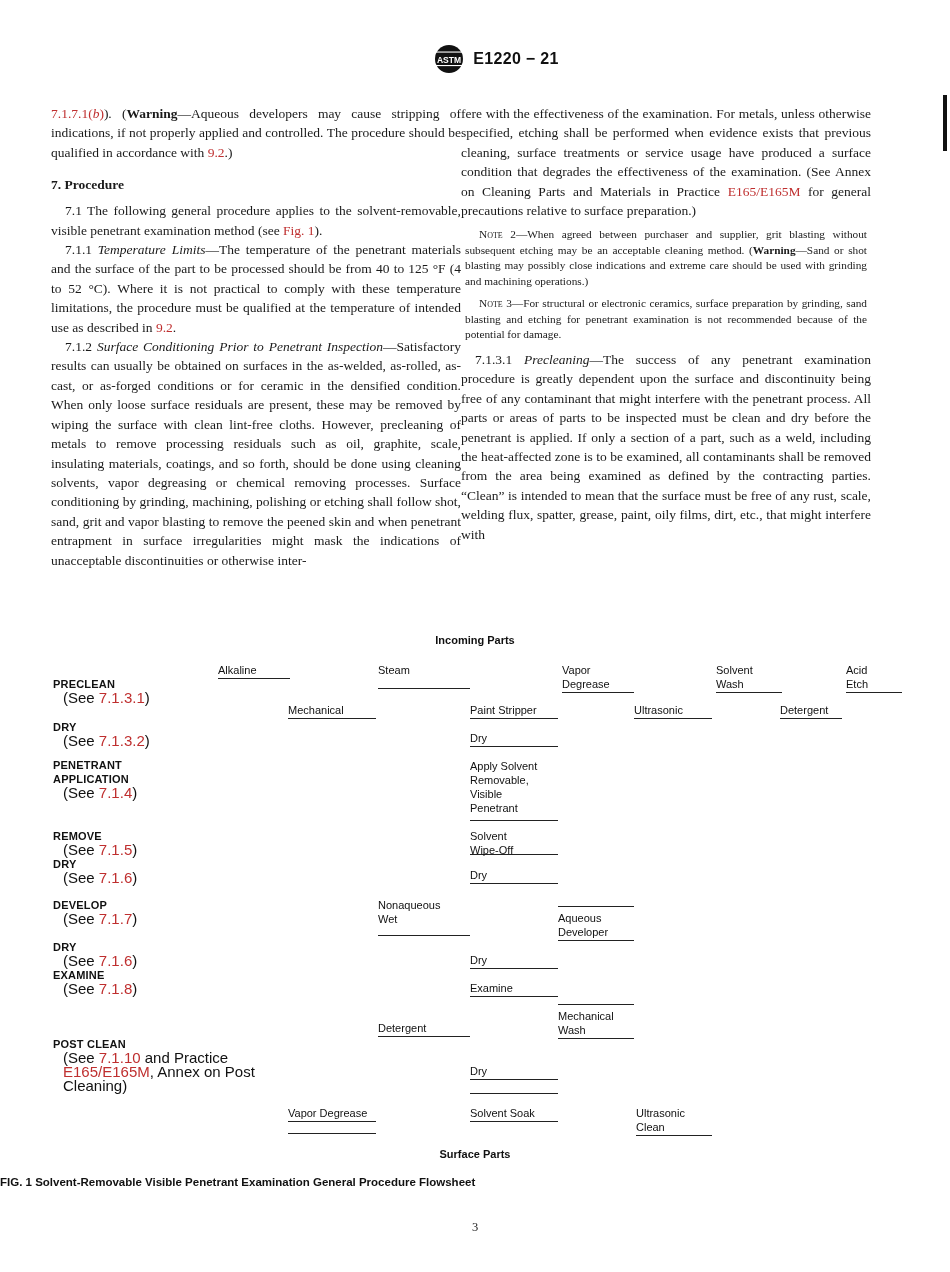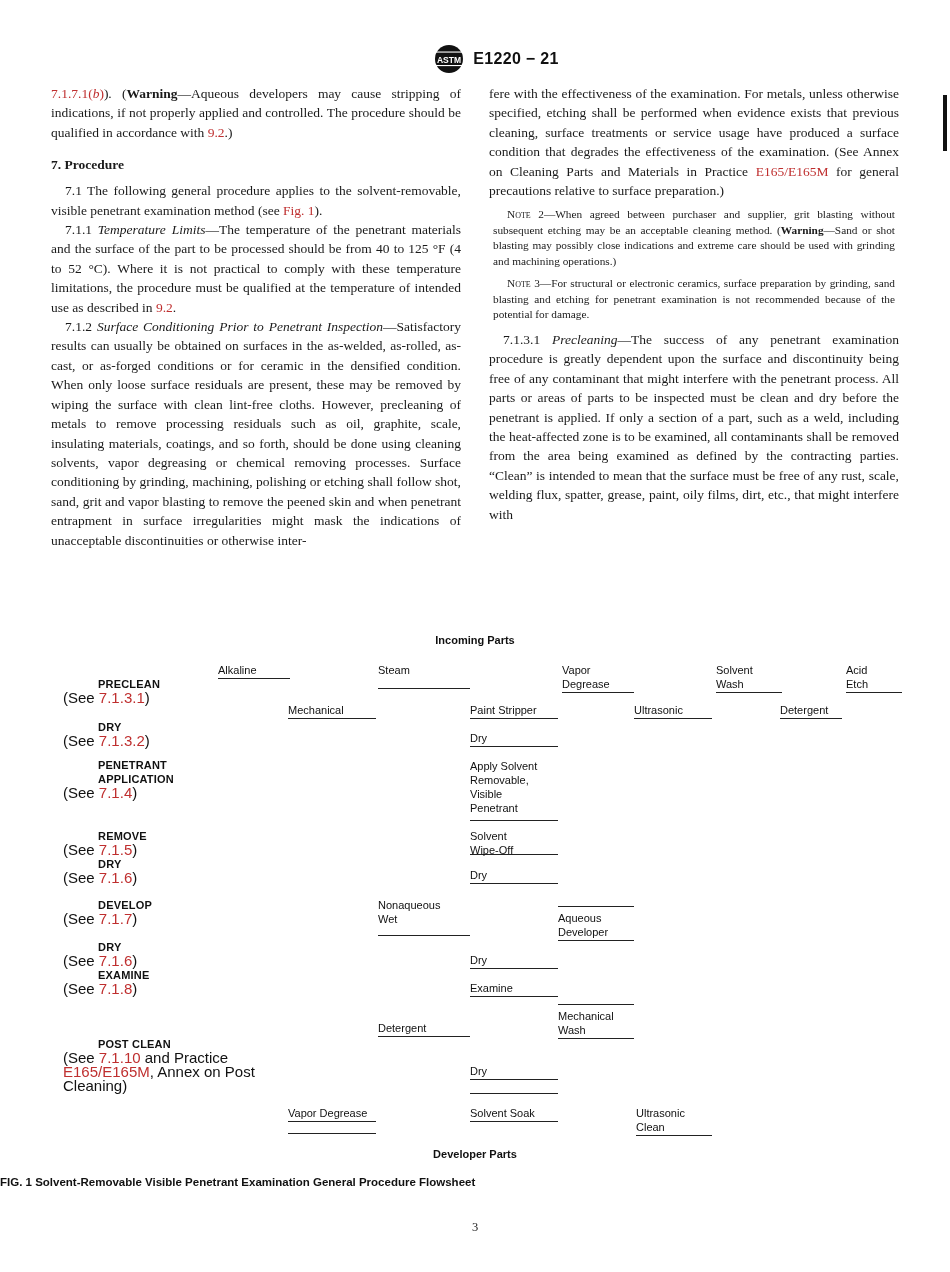--- a/index.html
+++ b/index.html
@@ -21,21 +21,21 @@
   .astm-logo { display: inline-flex; }
   .designation {
     font-family: "Liberation Sans", sans-serif;
     font-weight: bold; font-size: 16px; letter-spacing: 0.3px; color: #111;
   }
 
   
   .change-bar { position: absolute; top: 95px; right: 3px; width: 4px; height: 56px; background: #111; }
 
   
-  .columns { position: absolute; top: 84px; left: 51px; width: 848px; display: flex; gap: 28px; }
+  .columns { position: absolute; top: 104px; left: 51px; width: 848px; display: flex; }
   .col { width: 410px; }
   .par { margin: 0; font-size: 13.5px; line-height: 19.4px; text-align: justify; }
   .ind { text-indent: 14px; }
   .sec-head { font-size: 13.5px; font-weight: bold; margin: 15px 0 8px 0; }
   .note { margin: 7px 4px; font-size: 11.3px; line-height: 15.5px; text-align: justify; text-indent: 14px; }
 
   .seg-b { font-weight: bold; }
   .seg-i { font-style: italic; }
   .seg-r { color: var(--link-red, #bf2f2f); }
   .seg-sc { font-variant: small-caps; }
@@ -43,21 +43,21 @@
   
   .fig-layer { position: absolute; inset: 0; pointer-events: none; }
   .fig-head {
     position: absolute; left: 0; right: 0; text-align: center;
     font-family: "Liberation Sans", sans-serif; font-weight: bold; font-size: 11px; color: #111;
   }
   .stage {
     position: absolute;
     font-family: "Liberation Sans", sans-serif; font-size: 11px; line-height: 14px; color: #111;
   }
-  .stage-label { font-weight: bold; letter-spacing: 0.2px; margin-left: 45px; }
+  .stage-label { font-weight: bold; letter-spacing: 0.2px; }
   .stage-see { margin-left: 10px; font-size: 15px; line-height: 14px; }
   .node {
     position: absolute;
     font-family: "Liberation Sans", sans-serif; font-size: 11px; line-height: 14px;
     color: #111; border-bottom: 1px solid var(--line-color, #222);
     white-space: nowrap;
   }
   .hline { position: absolute; border-bottom: 1px solid var(--line-color, #222); }
   .fig-caption {
     position: absolute; left: 0; right: 0; text-align: left;
@@ -178,20 +178,20 @@
     <div class="node" style="left:378px; top:1021px; width:92px; height:16px">Detergent</div>
 
     <div class="node" style="left:470px; top:1064px; width:88px; height:16px">Dry</div>
     <div class="hline" style="left:470px; top:1086px; width:88px; height:8px"></div>
 
     <div class="node" style="left:288px; top:1106px; width:88px; height:16px">Vapor Degrease</div>
     <div class="hline" style="left:288px; top:1126px; width:88px; height:8px"></div>
     <div class="node" style="left:470px; top:1106px; width:88px; height:16px">Solvent Soak</div>
     <div class="node" style="left:636px; top:1106px; width:76px; height:30px">Ultrasonic<br>Clean</div>
 
-    <div class="fig-head" style="top:1148px">Developer Parts</div>
+    <div class="fig-head" style="top:1148px">Surface Parts</div>
 
     <div class="fig-caption" style="top:1176px">FIG. 1  Solvent-Removable Visible Penetrant Examination General Procedure Flowsheet</div>
   </div>
 
   <div class="page-number">3</div>
 
 </div>
 
 </body></html>

